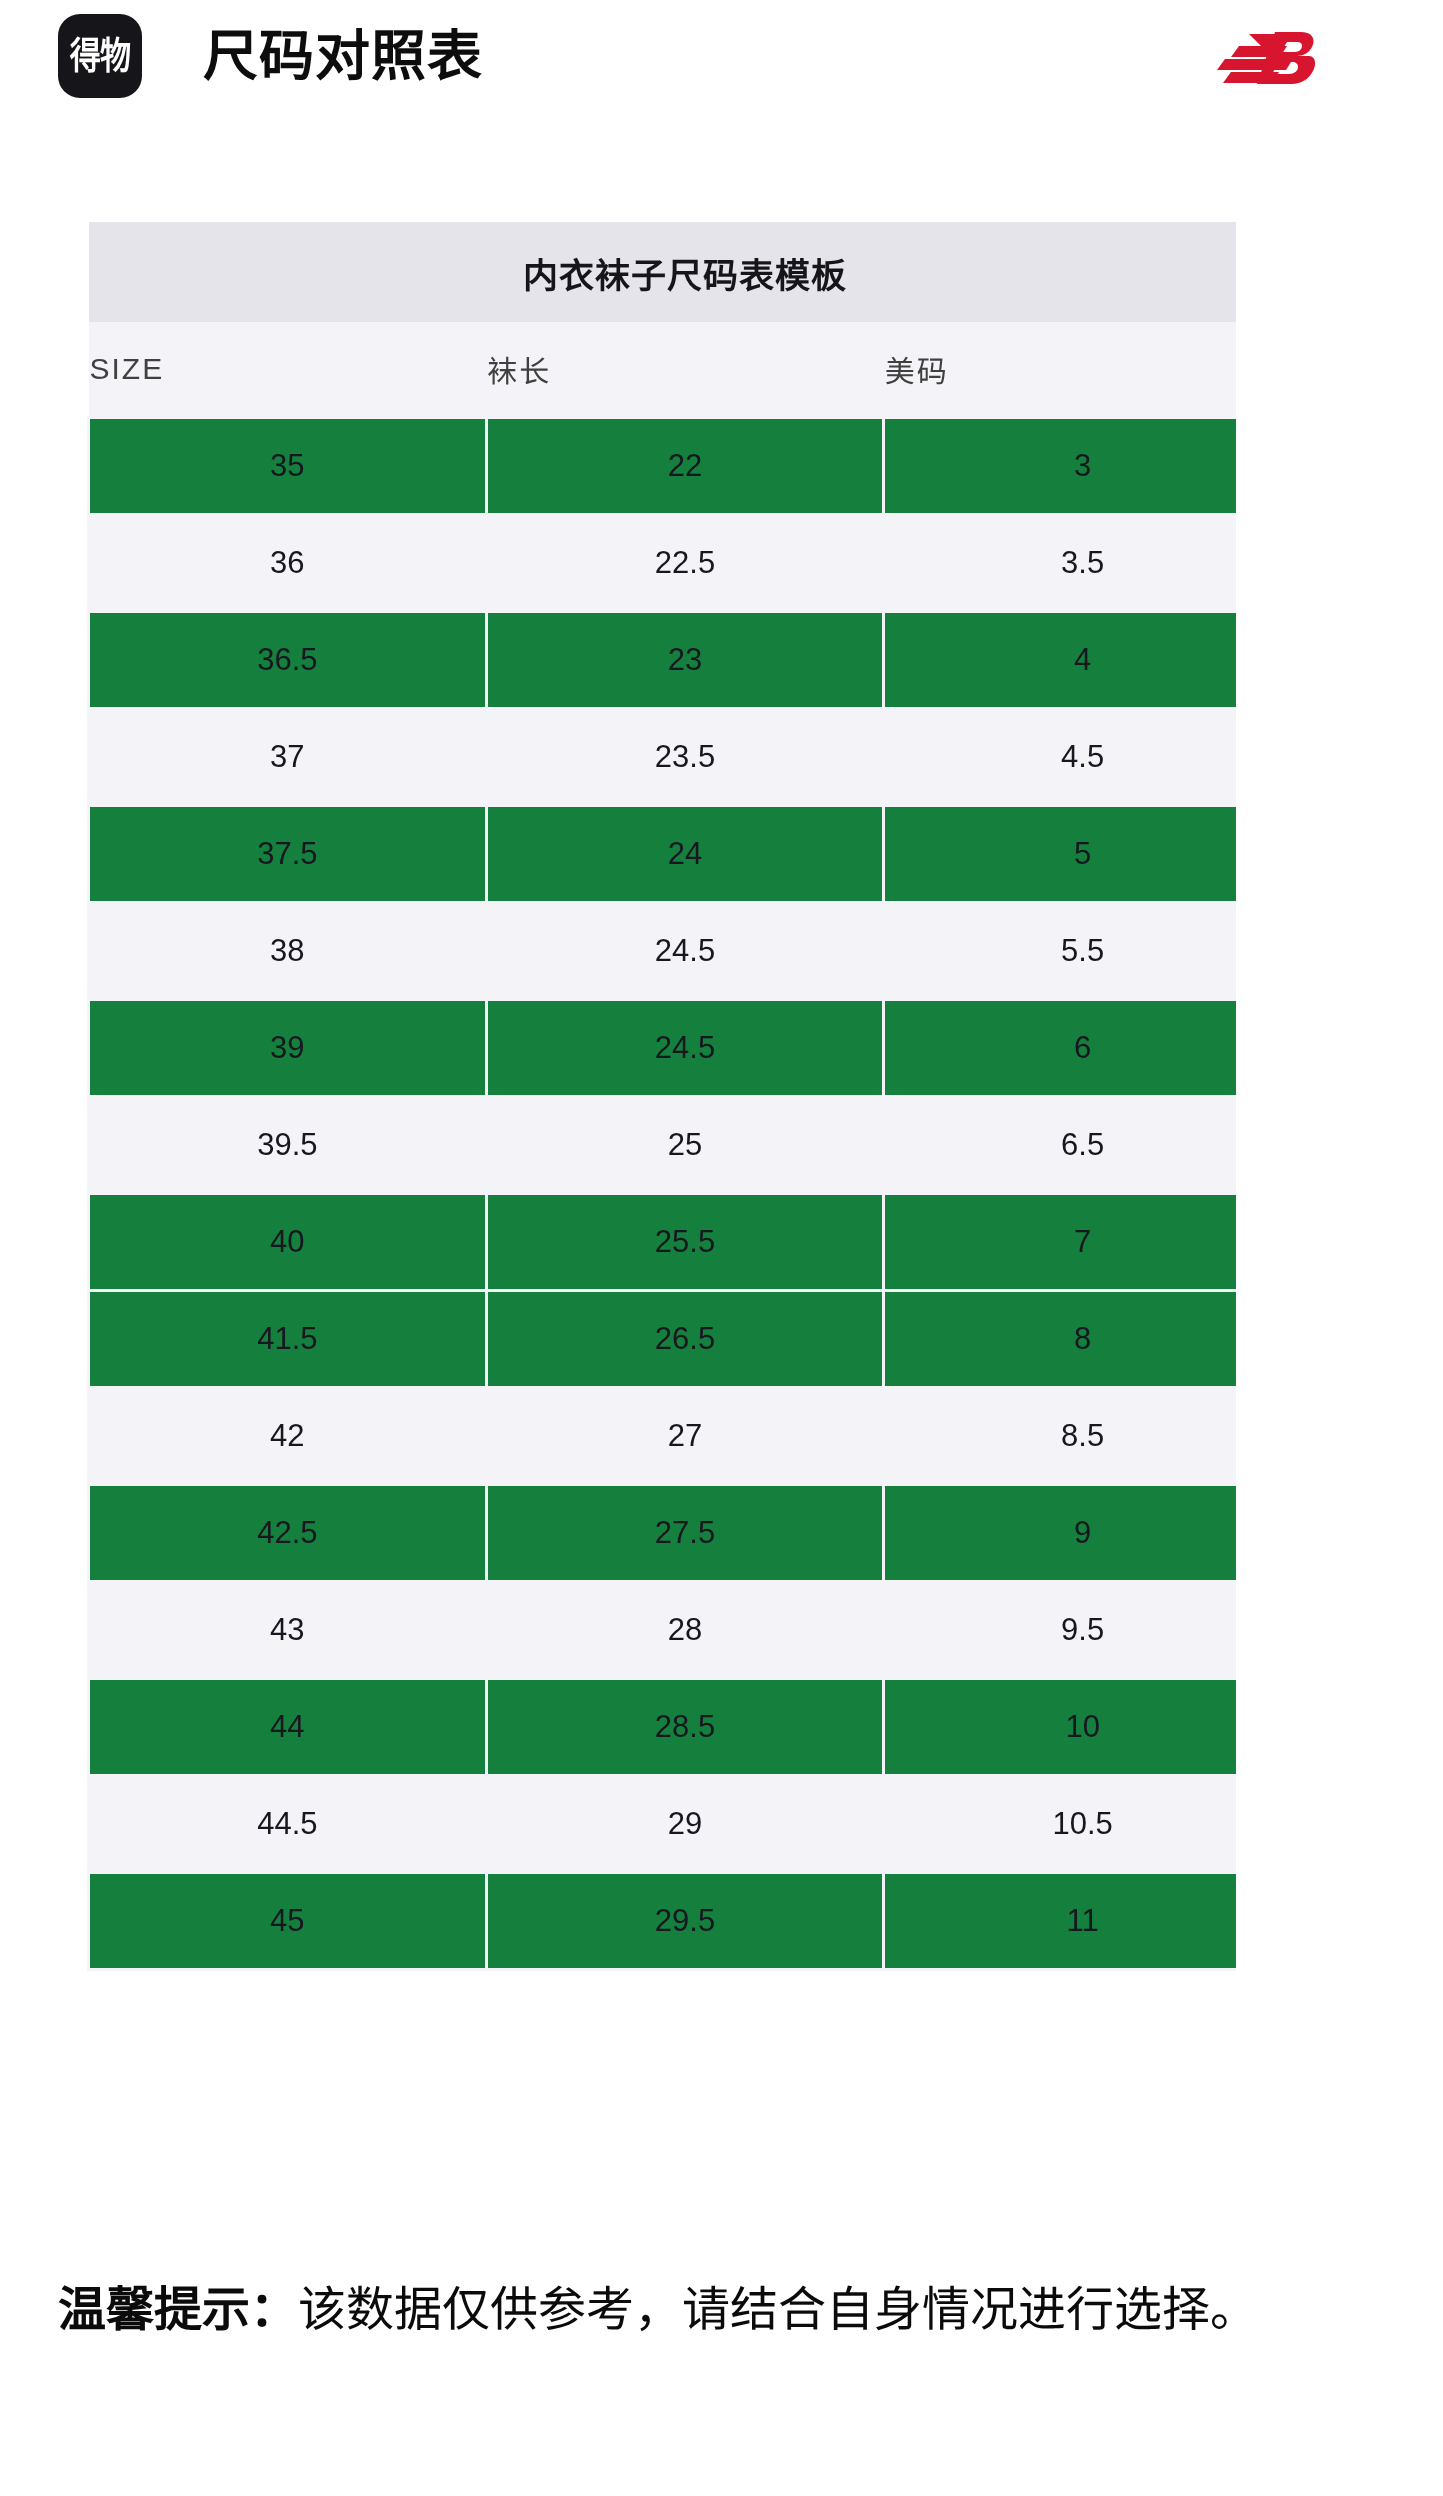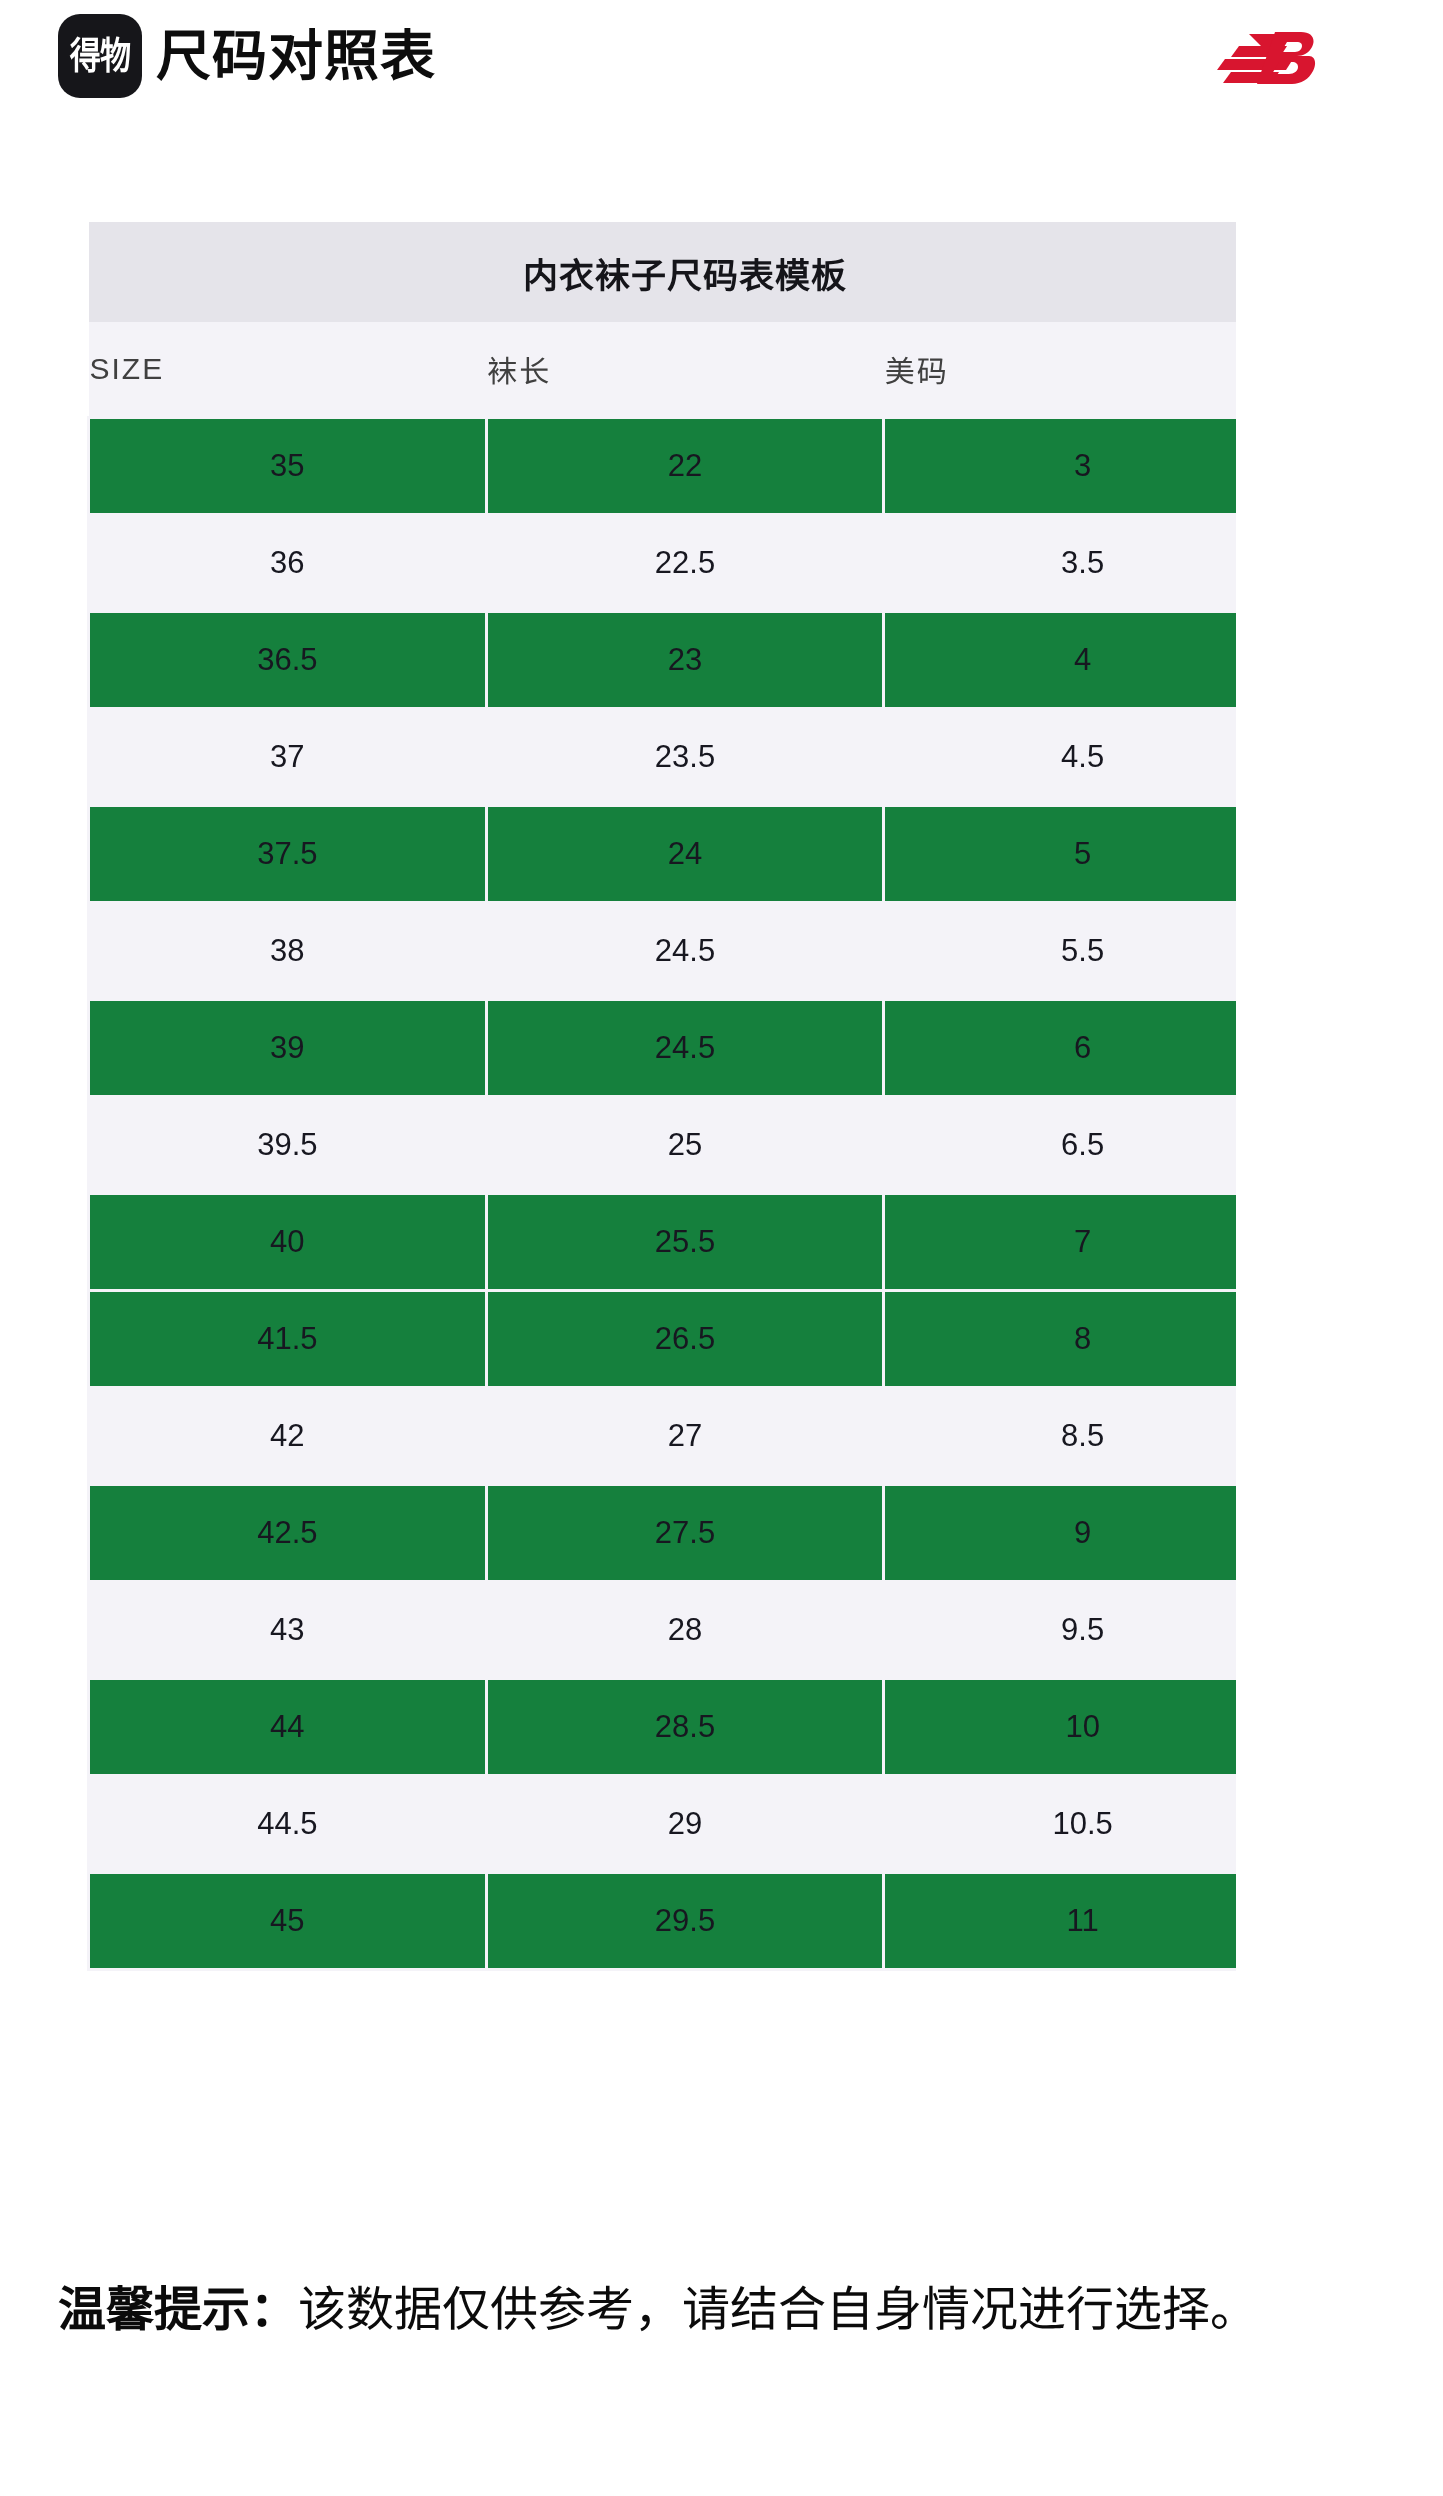--- a/index.html
+++ b/index.html
@@ -25,20 +25,21 @@
     height: 138px;
     display: flex;
     align-items: center;
   }
   .brand-block {
     position: absolute;
     left: 58px;
     top: 14px;
     display: flex;
     align-items: center;
+    gap: 37px;
   }
   .app-logo {
     width: 84px;
     height: 84px;
     border-radius: 22px;
     background: #16161a;
     display: flex;
     align-items: center;
     justify-content: center;
     flex: none;
@@ -49,21 +50,21 @@
     font-weight: 700;
     letter-spacing: -1px;
     line-height: 1;
     font-family: "DejaVu Sans", "Liberation Sans", sans-serif;
     transform: scaleX(0.82);
   }
   .page-title {
     font-size: 55px;
     font-weight: 700;
     color: #0d0d0d;
-    margin-left: 14px;
+    margin-left: 24px;
     line-height: 84px;
     white-space: nowrap;
     letter-spacing: 1px;
   }
 
   
   .nb-logo {
     position: absolute;
     right: 126px;
     top: 26px;

